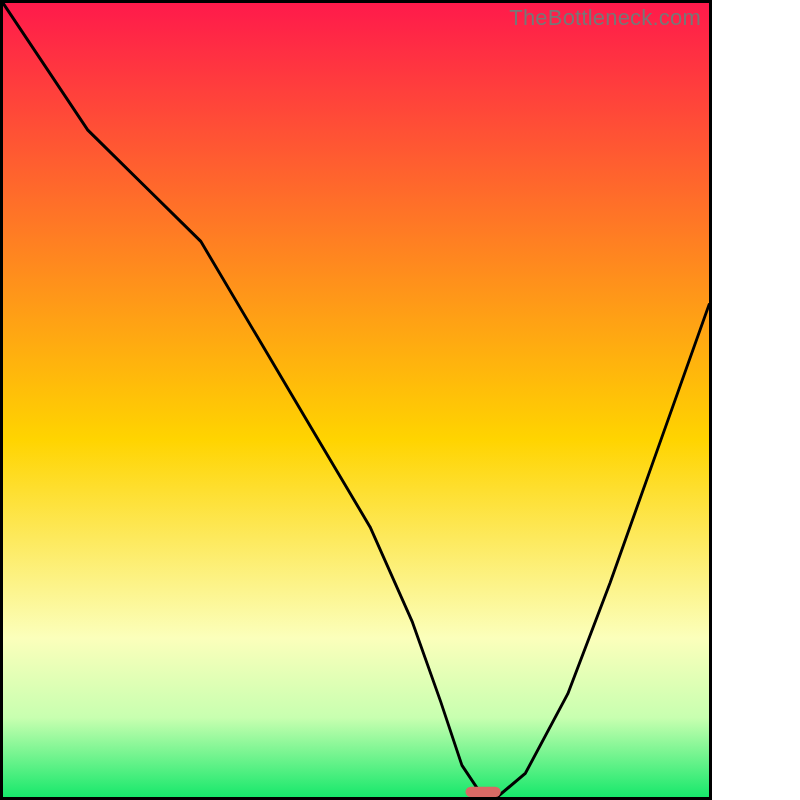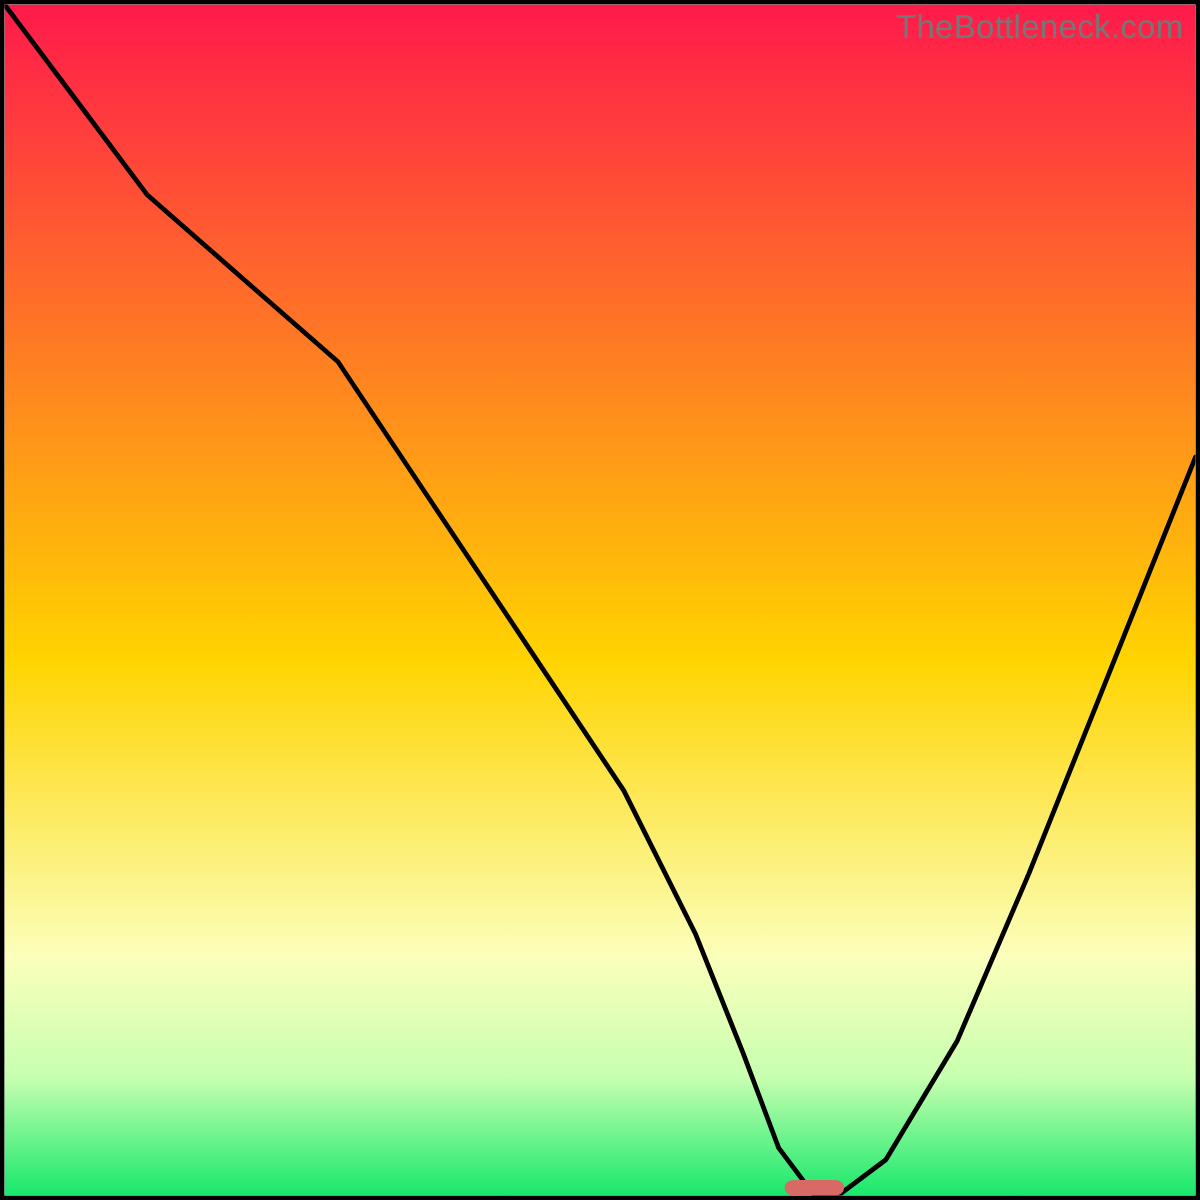--- a/index.html
+++ b/index.html
@@ -6,21 +6,21 @@
     margin: 0;
     padding: 0;
     width: 800px;
     height: 800px;
     overflow: hidden;
     font-family: Arial, Helvetica, sans-serif;
     background: #ffffff;
   }
   .frame {
     position: relative;
-    width: 800px;
+    width: 712px;
     height: 800px;
     box-sizing: border-box;
     border: 3px solid #000;
   }
   .watermark {
     position: absolute;
     top: 2px;
     right: 8px;
     color: #777;
     font-size: 22px;

